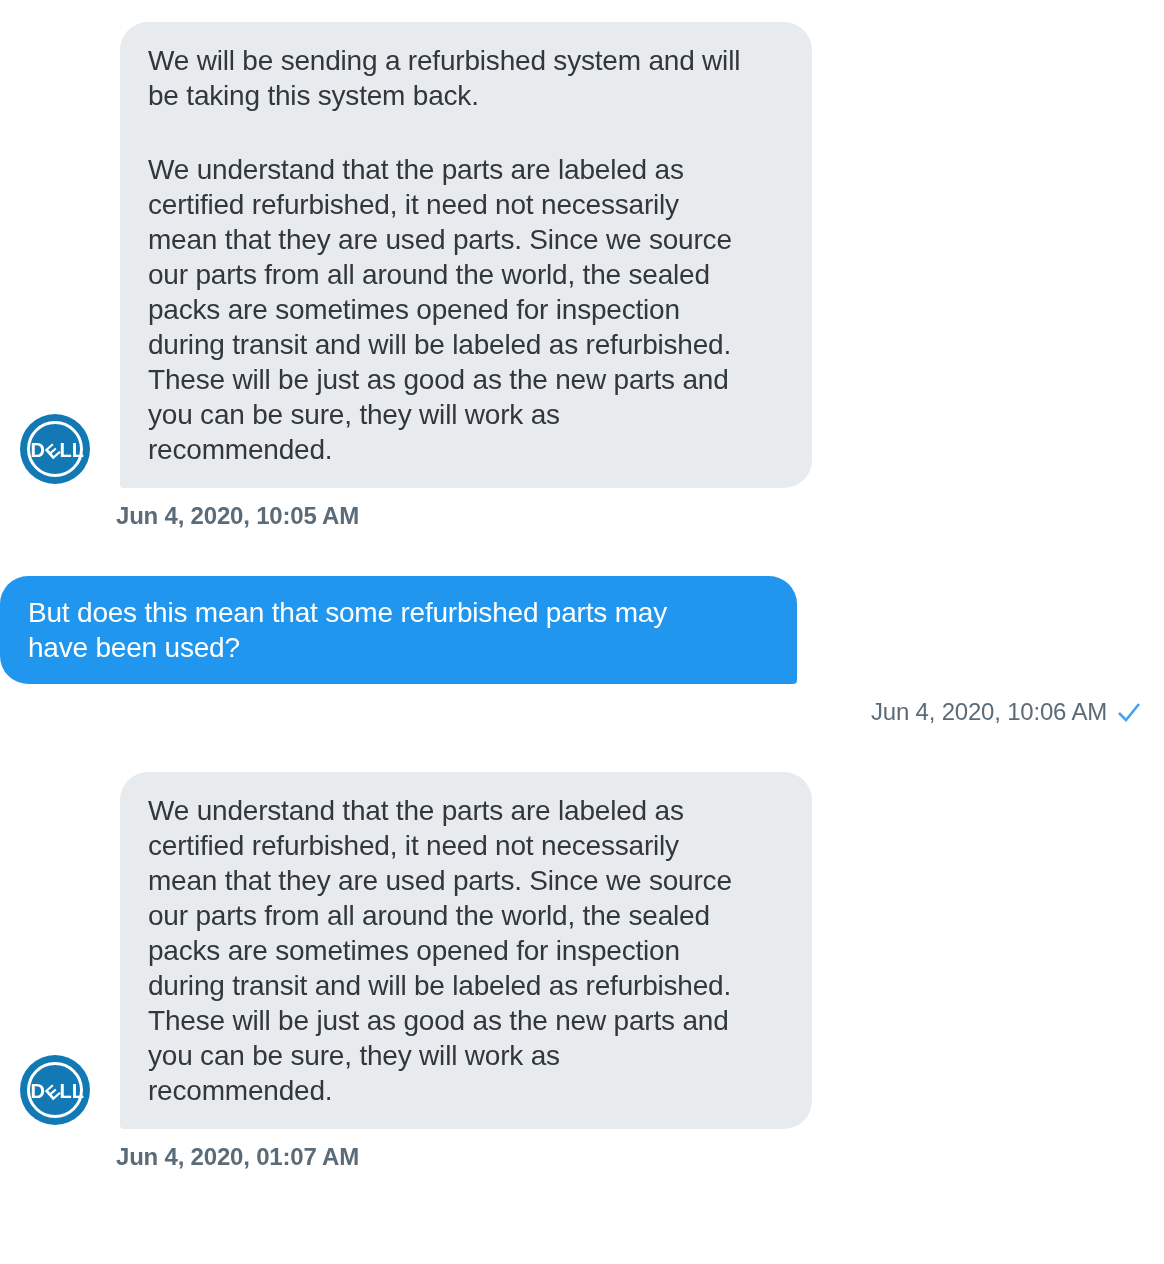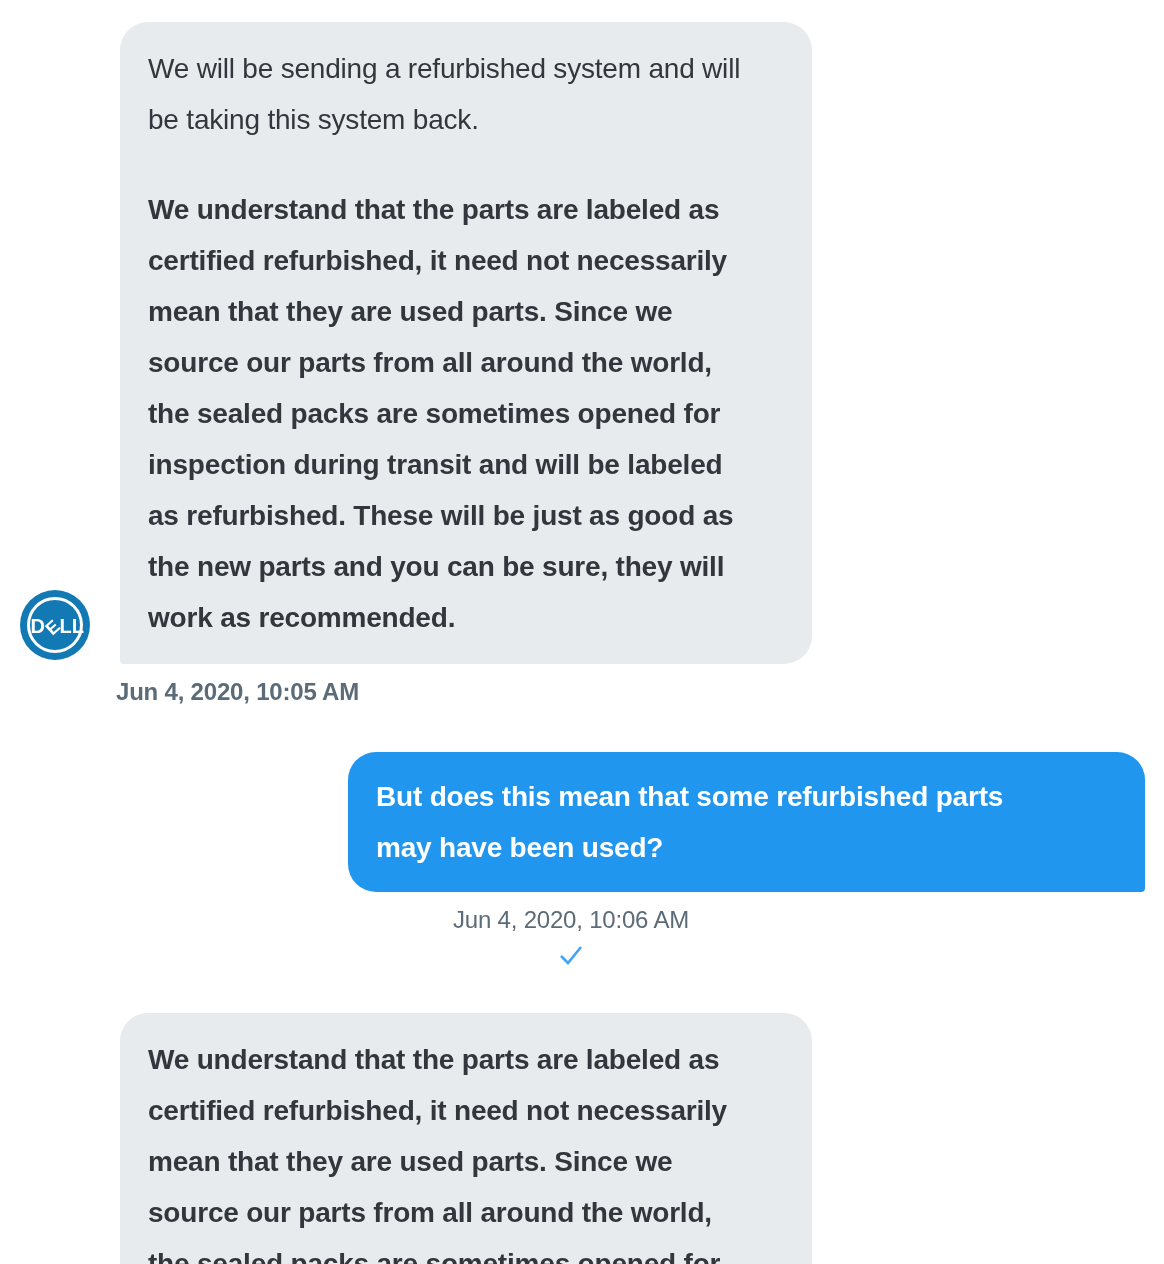--- a/index.html
+++ b/index.html
@@ -16,38 +16,38 @@
     padding-top: 22px;
     box-sizing: border-box;
     color: var(--message_text, #31373c);
   }
   .msg-group { margin-bottom: 46px; }
   .msg-group:last-child { margin-bottom: 0; }
   .row {
     display: flex;
     align-items: flex-end;
   }
-  .row.right { justify-content: flex-end; padding-right: 19px; }
+  .row.right { padding-right: 19px; }
   .avatar {
     width: 70px;
     height: 70px;
     margin-left: 20px;
     margin-right: 30px;
     margin-bottom: 4px;
     flex: 0 0 auto;
   }
   .avatar svg { display: block; }
   .bubble {
     box-sizing: border-box;
     font-size: 28px;
-    line-height: 51px;
+    line-height: 35px;
     letter-spacing: -0.2px;
   }
   .bubble p { margin: 0 0 39px 0; }
-  .bubble p.last { margin-bottom: 0; font-weight: bold; }
+  .bubble p.last { margin-bottom: 0; }
   .bubble.in {
     background: var(--incoming_bubble, #e7ebee);
     color: var(--message_text, #31373c);
     border-radius: 28px 28px 28px 4px;
     width: 692px;
     padding: 21px 64px 21px 28px;
   }
   .bubble.out {
     background: var(--outgoing_bubble, #2196ee);
     color: #ffffff;
@@ -62,21 +62,20 @@
     letter-spacing: -0.2px;
   }
   .timestamp.in-ts { margin-left: 116px; font-weight: bold; }
   .timestamp.out-ts {
     text-align: right;
     padding-right: 22px;
     display: flex;
     justify-content: flex-end;
     align-items: center;
     gap: 9px;
-    flex-direction: column;
   }
   .check-icon { display: inline-block; }
 </style>
 </head>
 <body>
 
 <div class="chat">
 
   <section class="msg-group">
     <div class="row">

